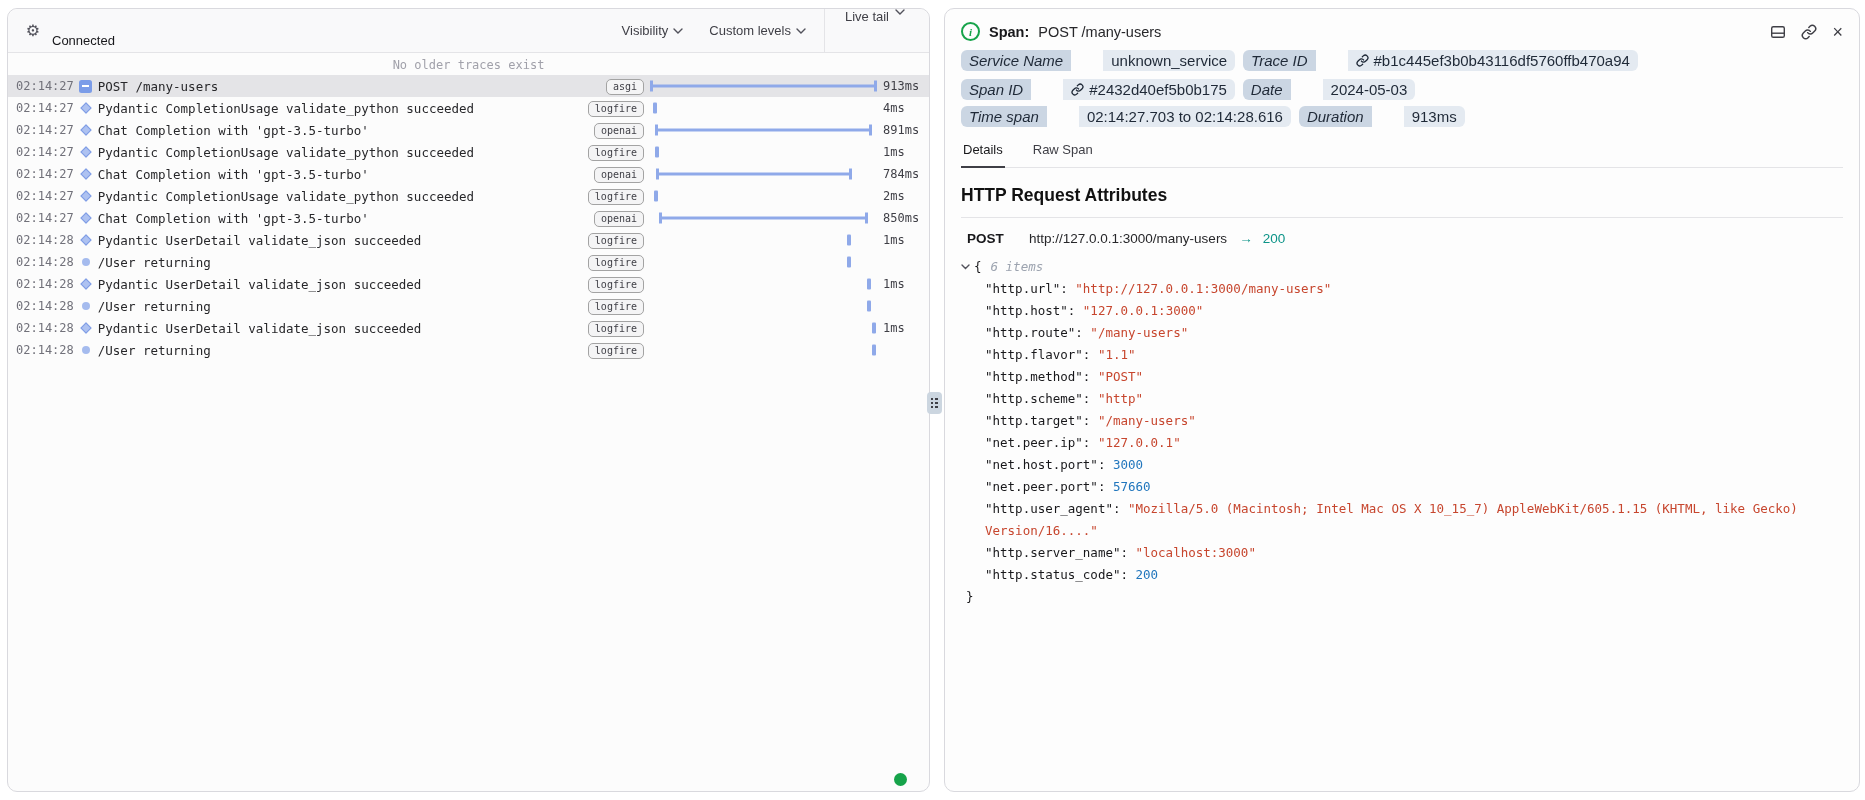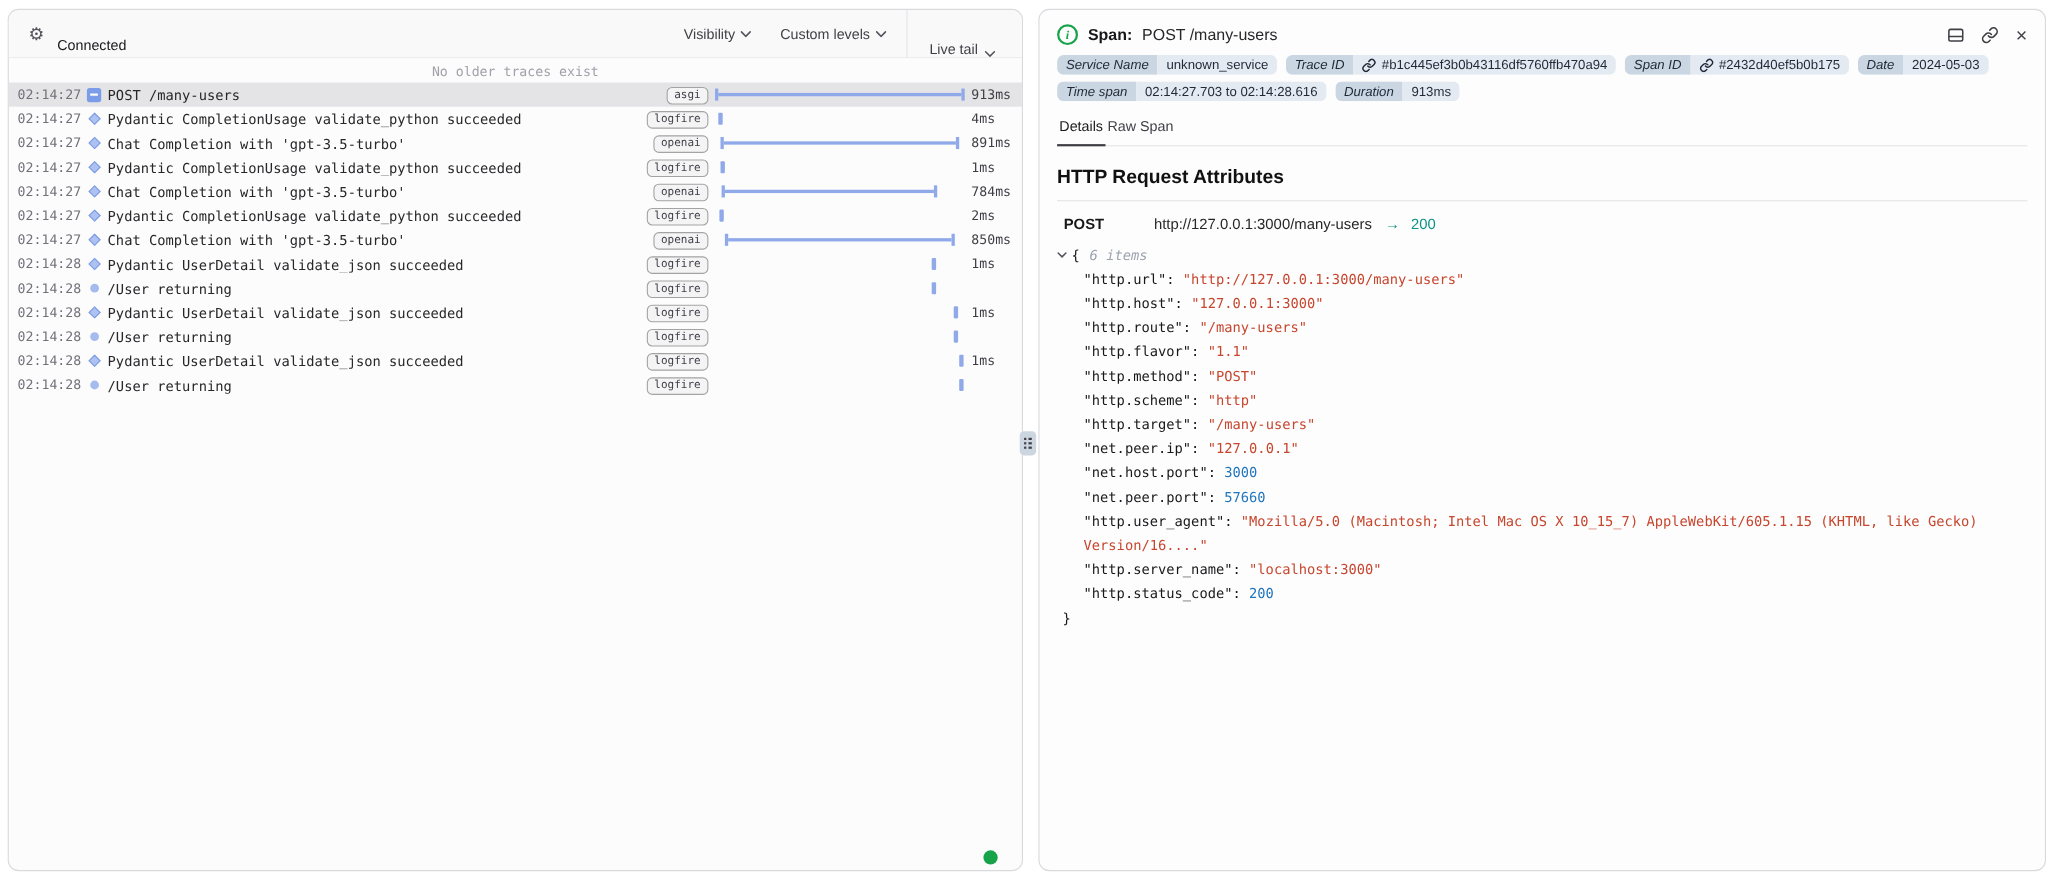--- a/index.html
+++ b/index.html
@@ -6,21 +6,21 @@
   html,body { width:1865px; height:800px; background:#ffffff; font-family:"Liberation Sans", sans-serif; overflow:hidden; }
   .card { position:absolute; top:8px; background:#fcfcfc; border:1px solid #d9d9de; border-radius:10px; }
 
   
   #left-card { left:7px; width:923px; height:784px; display:flex; flex-direction:column; }
   .lp-header { height:44px; flex:0 0 44px; display:flex; align-items:center; padding:0 0 0 12px; border-bottom:1px solid #e4e4e7; background:#f9f9fa; border-radius:10px 10px 0 0; }
   .gear-btn { width:26px; height:26px; display:flex; align-items:center; justify-content:center; color:#52525b; font-size:16px; cursor:pointer; }
   .conn-label { font-size:13px; color:#18181b; margin-left:6px;margin-top:20px; }
   .lp-spacer { flex:1; }
   .dropdown { display:flex; align-items:center; gap:5px; font-size:13px; color:#3f3f46; margin-right:26px; cursor:pointer; }
-  .live-tail-box { display:flex; align-items:flex-end; gap:6px; font-size:13px; color:#3f3f46; border-left:1px solid #e4e4e7; align-self:stretch; padding:0 24px 0 20px; cursor:pointer; }
+  .live-tail-box { display:flex; align-items:flex-start; gap:6px; font-size:13px; color:#3f3f46; border-left:1px solid #e4e4e7; align-self:stretch; padding:0 24px 0 20px; cursor:pointer; }
   .caret svg { display:block; }
   .notice-row { height:20px; line-height:20px; text-align:center; font-family:"DejaVu Sans Mono", monospace; font-size:12px; color:#a1a1aa; margin-top:2px; }
   .trace-list { flex:1; position:relative; }
   .trace-row { height:22px; display:flex; align-items:center; font-family:"DejaVu Sans Mono", monospace; font-size:12.5px; color:#27272a; cursor:pointer; }
   .trace-row.selected { background:#e4e4e7; }
   .col-time { flex:0 0 58px; padding-left:8px; color:#71717a; font-size:12px; }
   .col-icon { flex:0 0 24px; display:flex; align-items:center; justify-content:center; }
   .col-name { flex:1; white-space:nowrap; overflow:hidden; text-overflow:ellipsis; }
   .col-tag { flex:0 0 auto; margin:0 6px; }
   .tag-pill { display:inline-block; font-size:10px; line-height:14px; padding:0 6px; border:1px solid #a3a3a3; border-radius:5px; background:#f4f4f5; color:#3f3f46; }
@@ -45,30 +45,30 @@
   #right-card { left:944px; width:916px; height:784px; padding:0 16px; background:#fdfdfd; }
   .rp-header { margin-top:13px; display:flex; align-items:center; gap:9px; }
   .info-icon { width:19px; height:19px; border:2px solid #16a34a; border-radius:50%; color:#16a34a; font-size:11px; font-weight:bold; display:flex; align-items:center; justify-content:center; font-family:"Liberation Serif", serif; font-style:italic; }
   .span-kind { font-size:14.5px; font-weight:bold; color:#18181b; }
   .span-title { font-size:14.5px; color:#27272a; }
   .rp-header-icons { margin-left:auto; display:flex; align-items:center; gap:15px; }
   .hd-icon { color:#3f3f46; cursor:pointer; display:flex; align-items:center; }
   .close-x { font-size:18px; line-height:16px; color:#3f3f46; cursor:pointer; }
   .badge-row { display:flex; flex-wrap:wrap; gap:8px; margin-top:9px; }
   .badge-row + .badge-row { margin-top:6px; }
-  .badge { display:flex; align-items:stretch; border-radius:6px; overflow:hidden; font-size:12px; }
+  .badge { display:flex; align-items:stretch; border-radius:6px; overflow:hidden; font-size:15px;gap:32px; }
   .badge .lbl { background:#cbd6e3; color:#1f2937; font-style:italic; padding:2px 8px; }
   .badge .val { background:#e4eaf1; color:#1f2937; padding:2px 8px; display:flex; align-items:center; gap:5px; }
   .badge .link-ic { display:flex; align-items:center; cursor:pointer; }
-  .tabs { display:flex; margin-top:15px; border-bottom:1px solid #e4e4e7; }
+  .tabs { display:flex; gap:26px; margin-top:15px; border-bottom:1px solid #e4e4e7; }
   .tab { font-size:13px; color:#3f3f46; padding:0 2px 9px; cursor:pointer; }
   .tab.active { color:#18181b; border-bottom:2px solid #3f3f46; margin-bottom:-1px; }
   .section-h { font-size:17.5px; font-weight:bold; color:#111; margin-top:17px; padding-bottom:11px; border-bottom:1px solid #e4e4e7; }
   .http-row { margin-top:13px; display:flex; align-items:center; padding-left:6px; font-size:13.5px; }
-  .http-method { font-weight:bold; color:#18181b; width:82px; }
+  .http-method { font-weight:bold; color:#18181b; width:62px; }
   .http-url { color:#27272a; }
   .http-arrow { color:#0d9488; margin:0 10px 0 12px; }
   .http-status { color:#0d9488; }
   .attr-h { margin-top:38px; display:flex; align-items:center; gap:7px; padding-bottom:11px; border-bottom:1px solid #e4e4e7; cursor:pointer; }
   .attr-h .txt { font-size:17.5px; font-weight:bold; color:#111; }
   .json { margin-top:10px; font-family:"DejaVu Sans Mono", monospace; font-size:12.5px; line-height:22px; color:#18181b; }
   .json-open { display:flex; align-items:center; gap:4px; }
   .json-items { font-style:italic; color:#9ca3af; margin-left:5px; }
   .json-entries { padding-left:24px; }
   .json-close { padding-left:5px; }

